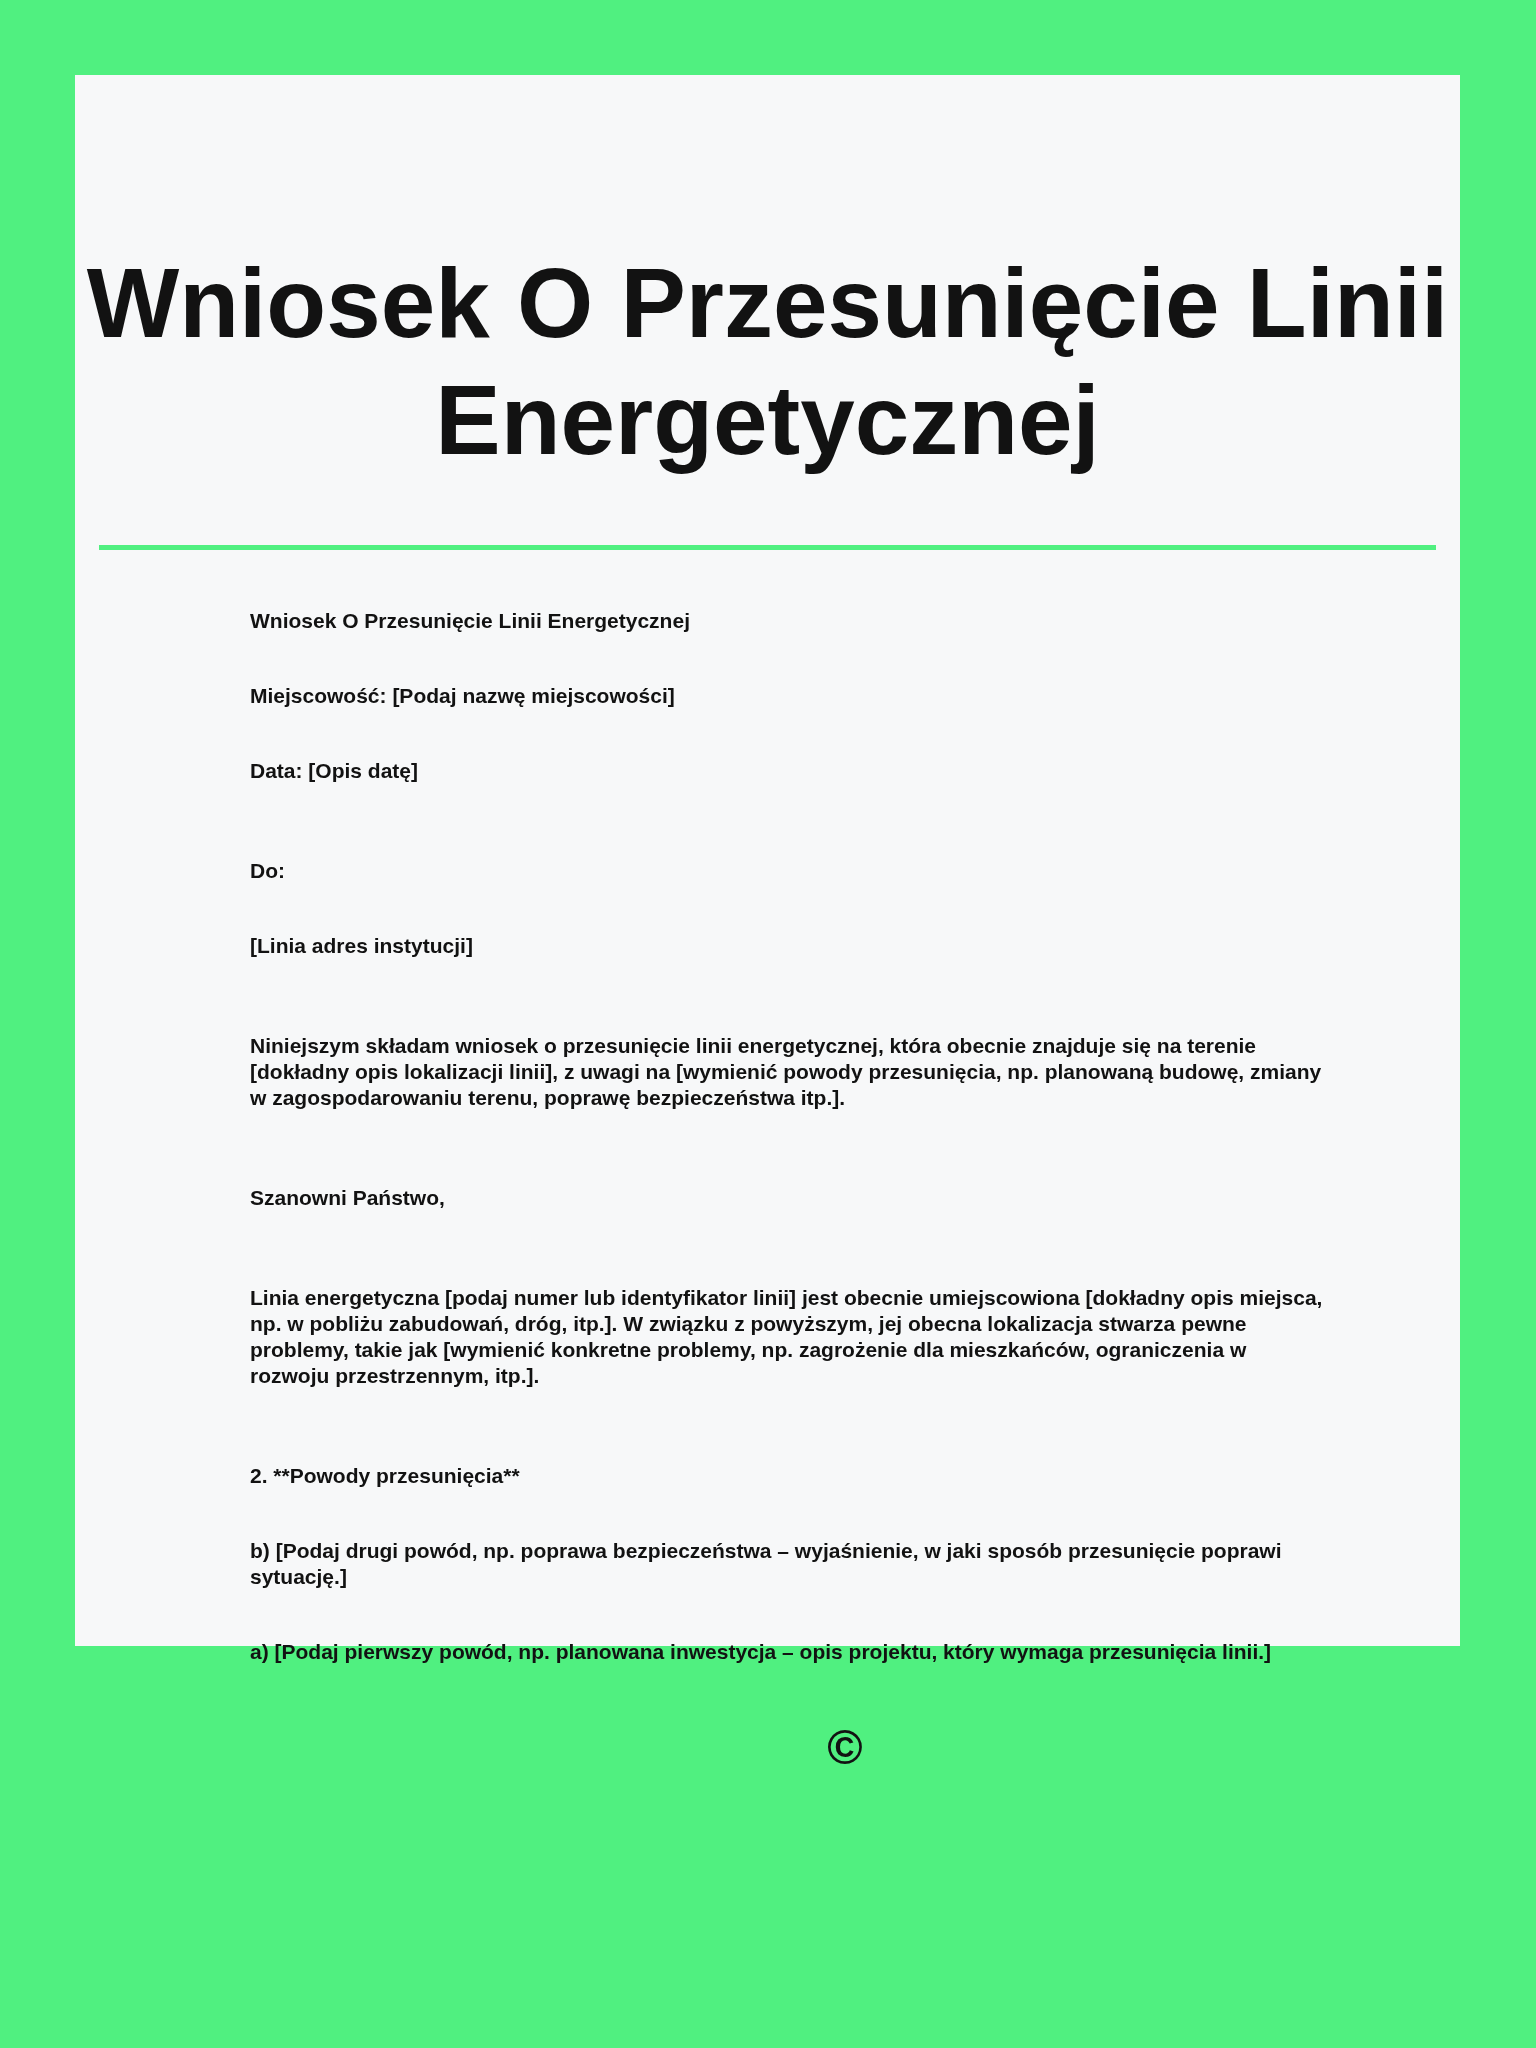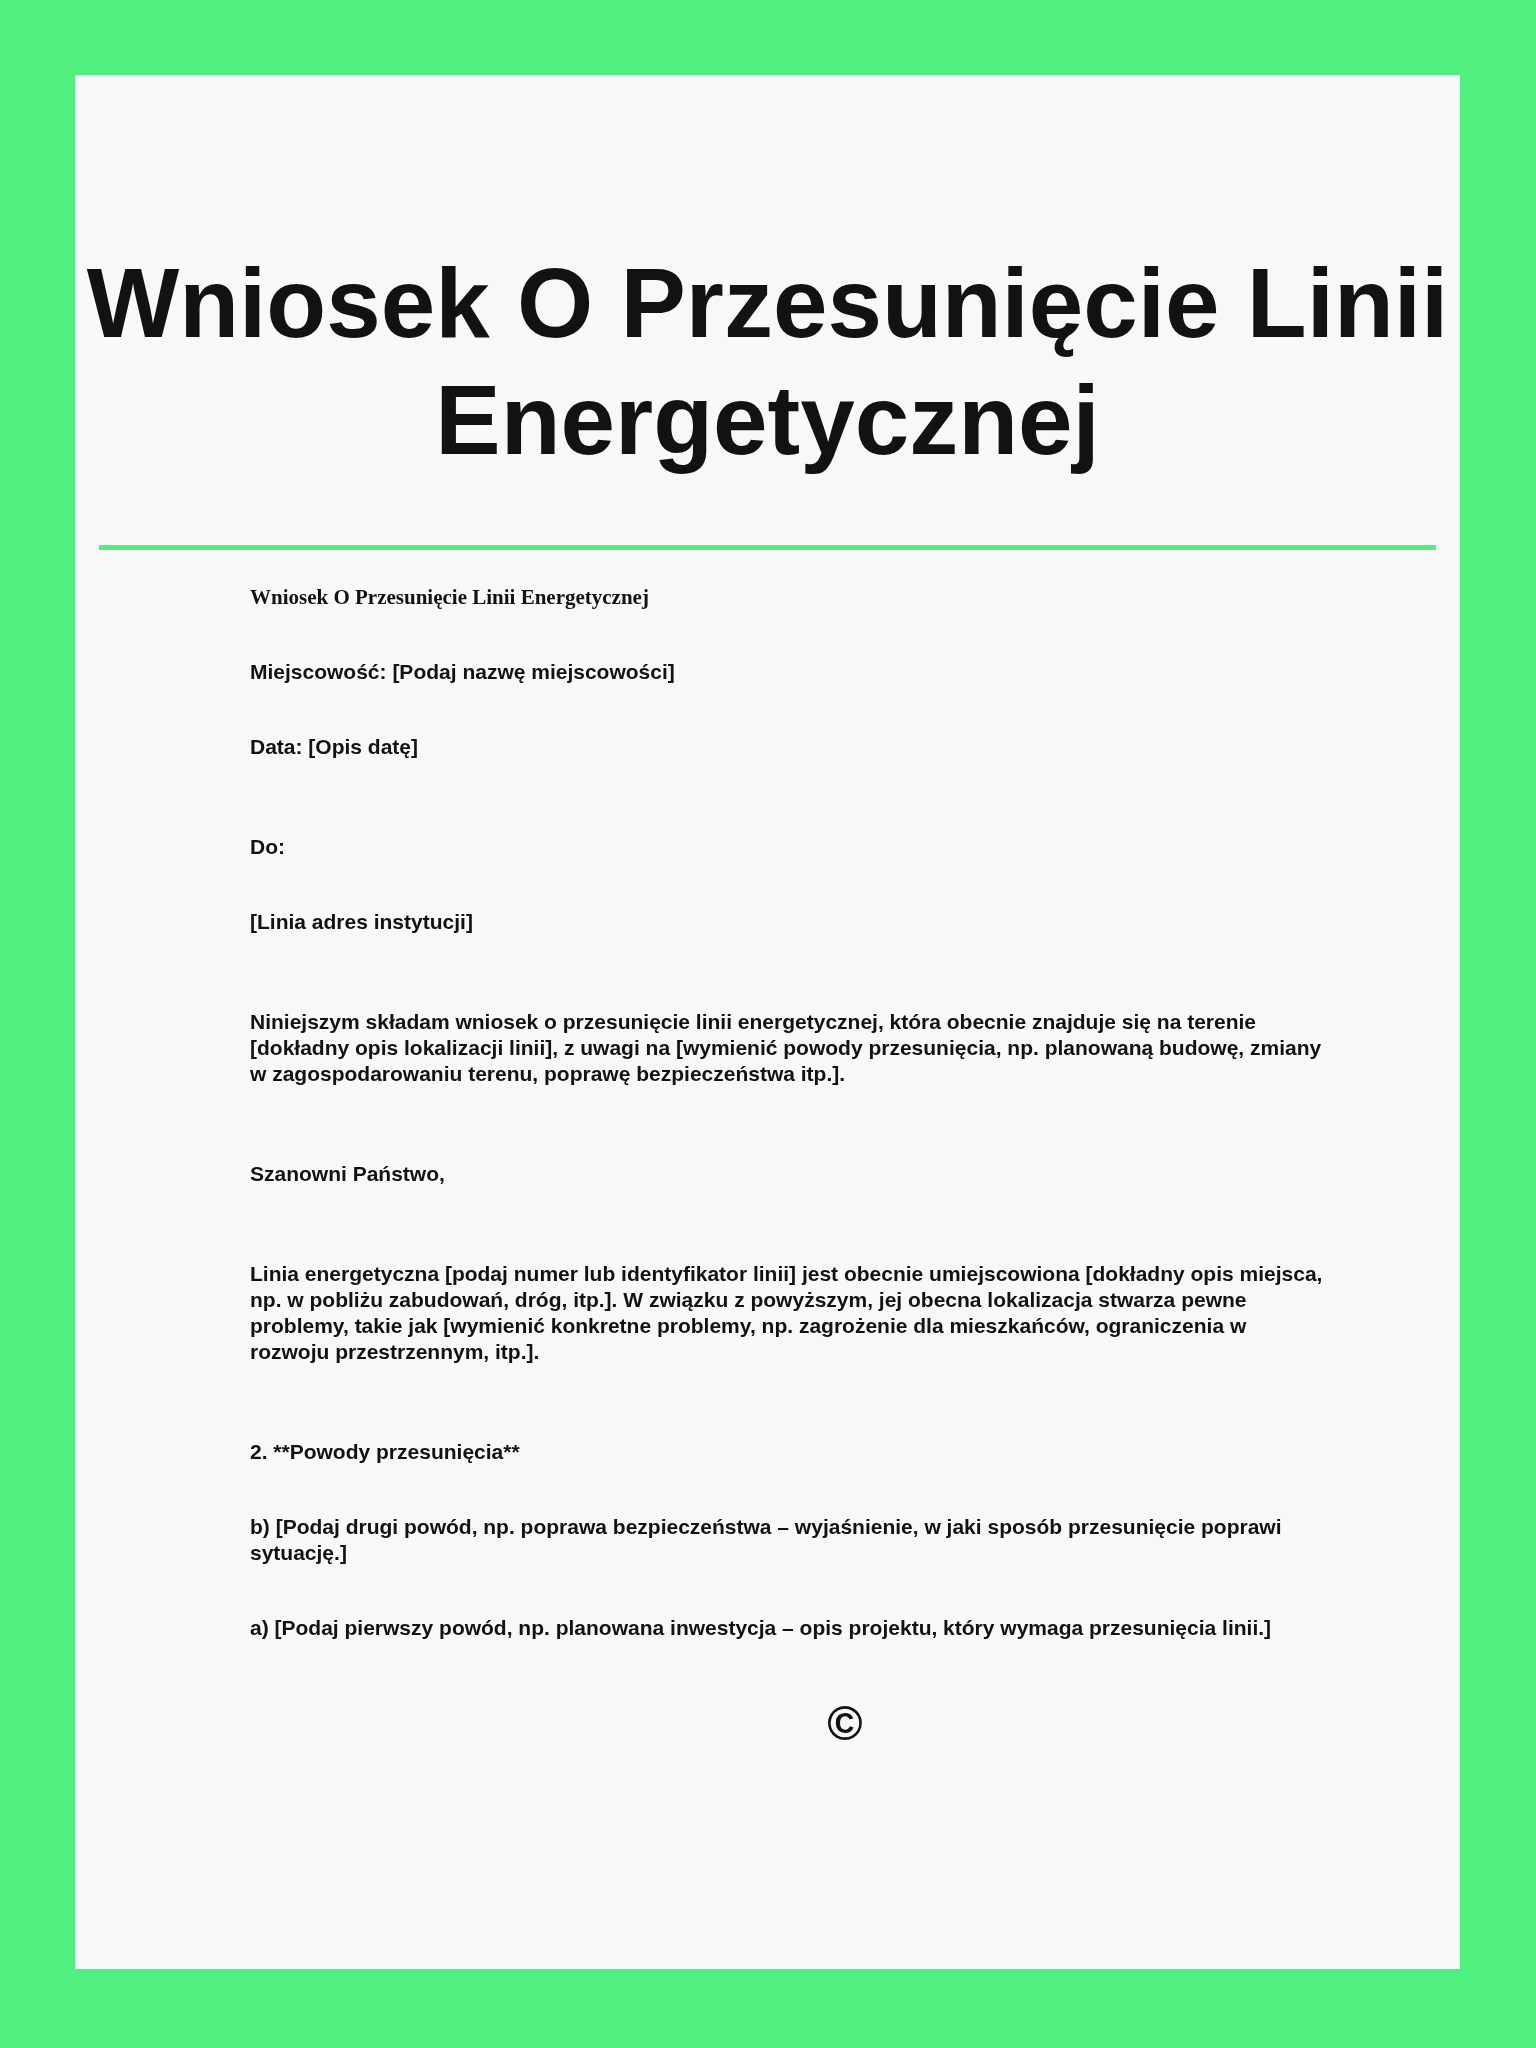--- a/index.html
+++ b/index.html
@@ -9,21 +9,21 @@
     height: 2048px;
     background: var(--accent-green, #50f080);
     overflow: hidden;
     font-family: "Liberation Sans", sans-serif;
   }
   .page {
     position: absolute;
     left: 75px;
     top: 75px;
     width: 1385px;
-    height: 1894px;
+    height: 1571px;
     background: var(--page-bg, #f7f8f9);
     overflow: visible;
   }
   .doc-title {
     margin-top: 170px;
     text-align: center;
     font-size: 98px;
     line-height: 117px;
     font-weight: bold;
     color: var(--text-color, #0f0f0f);
@@ -42,21 +42,21 @@
     color: var(--text-color, #171717);
   }
   .doc-body p {
     margin: 0 0 49px 0;
     font-size: 21px;
     line-height: 26px;
     font-weight: bold;
     white-space: pre-line;
     max-width: 1190px;
   }
-  .doc-body p.first { margin-top: 34px; font-family: Liberation Serif, serif; }
+  .doc-body p.first { margin-top: 58px; }
   .doc-body p.sp-lg { margin-bottom: 74px; }
   .copyright {
     margin-top: 59px;
     text-align: center;
     font-size: 48px;
     line-height: 48px;
     font-weight: bold;
     color: var(--text-color, #0f0f0f);
   }
 </style>

